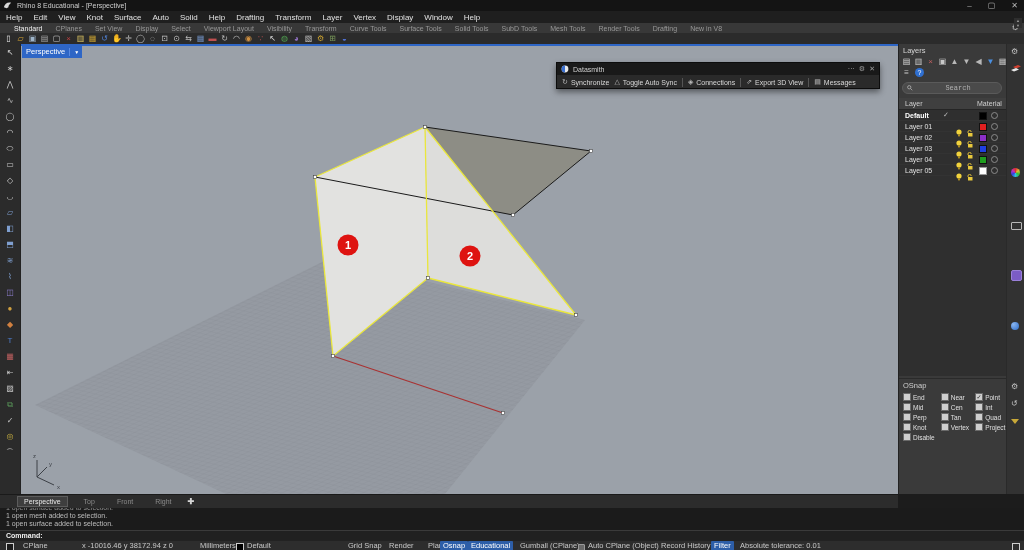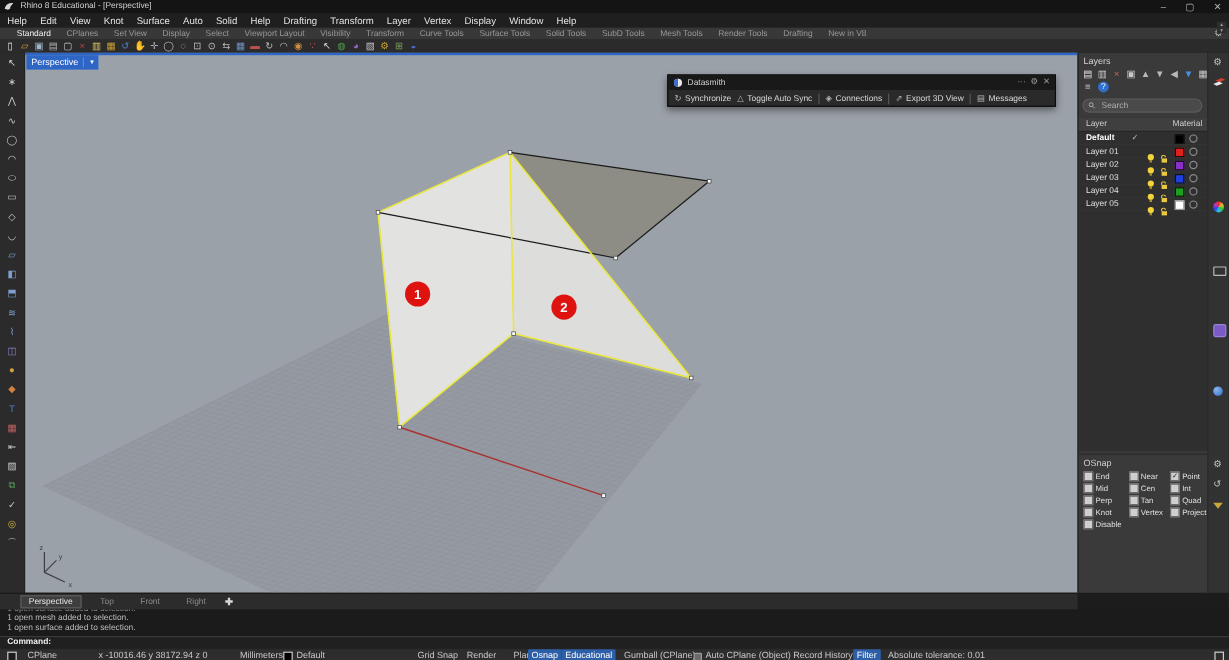--- a/index.html
+++ b/index.html
@@ -47,21 +47,21 @@
   #sb-layerswatch{left:236px;top:2px;width:6px;height:6px;background:#000;border:1px solid #cfcfcf;position:absolute;}
   #sb-lock{left:578px;top:2.5px;width:5px;height:5px;border:1px solid #9a9a9a;border-radius:1px;background:#6a6a6a;position:absolute;}
   #sb-monitor{right:4px;top:1.5px;width:6px;height:6px;border:1px solid #cfcfcf;position:absolute;}
   
   #right-panel{left:898px;top:44px;width:108px;height:450px;background:#3a3a3a;box-sizing:border-box;border-left:1px solid #222;}
   #layers-title{position:absolute;left:4px;top:2px;color:#d5d5d5;font-size:7.5px;}
   #layers-toolbar{position:absolute;left:3px;top:13px;display:flex;gap:3px;}
   #layers-toolbar2{position:absolute;left:3px;top:24px;display:flex;gap:4px;}
   .lp-icon{width:9px;height:9px;font-size:8px;line-height:9px;text-align:center;}
   #layers-search{position:absolute;left:3px;top:38px;width:100px;height:12px;background:#4a4a4a;border:1px solid #5a5a5a;border-radius:6px;display:flex;align-items:center;padding-left:4px;box-sizing:border-box;gap:3px;}
-  #layers-search input{background:transparent;border:none;outline:none;color:#c8c8c8;font-size:7px;width:80px;font-family:Liberation Sans, sans-serif;}
+  #layers-search input{background:transparent;border:none;outline:none;color:#c8c8c8;font-size:7px;width:80px;font-family:Liberation Mono, monospace;text-align:center;}
   #layers-search input::placeholder{color:#b0b0b0;}
   #layer-table{position:absolute;left:0;top:54px;width:108px;height:278px;background:#2f2f2f;}
   #layer-table-header{height:11px;background:#3f3f3f;border-bottom:1px solid #252525;color:#cfcfcf;font-size:7px;line-height:11px;position:relative;}
   #col-layer{position:absolute;left:6px;}
   #col-material{position:absolute;left:78px;width:28px;overflow:hidden;white-space:nowrap;}
   .layer-row{height:10px;display:flex;align-items:center;position:relative;border-bottom:1px solid #333;}
   .layer-name{position:absolute;left:6px;color:#e0e0e0;font-size:7px;}
   .layer-name.current{font-weight:bold;color:#fff;}
   .layer-check{position:absolute;left:44px;color:#b8b8b8;font-size:7px;}
   .layer-bulb{position:absolute;left:57px;top:1.5px;}

